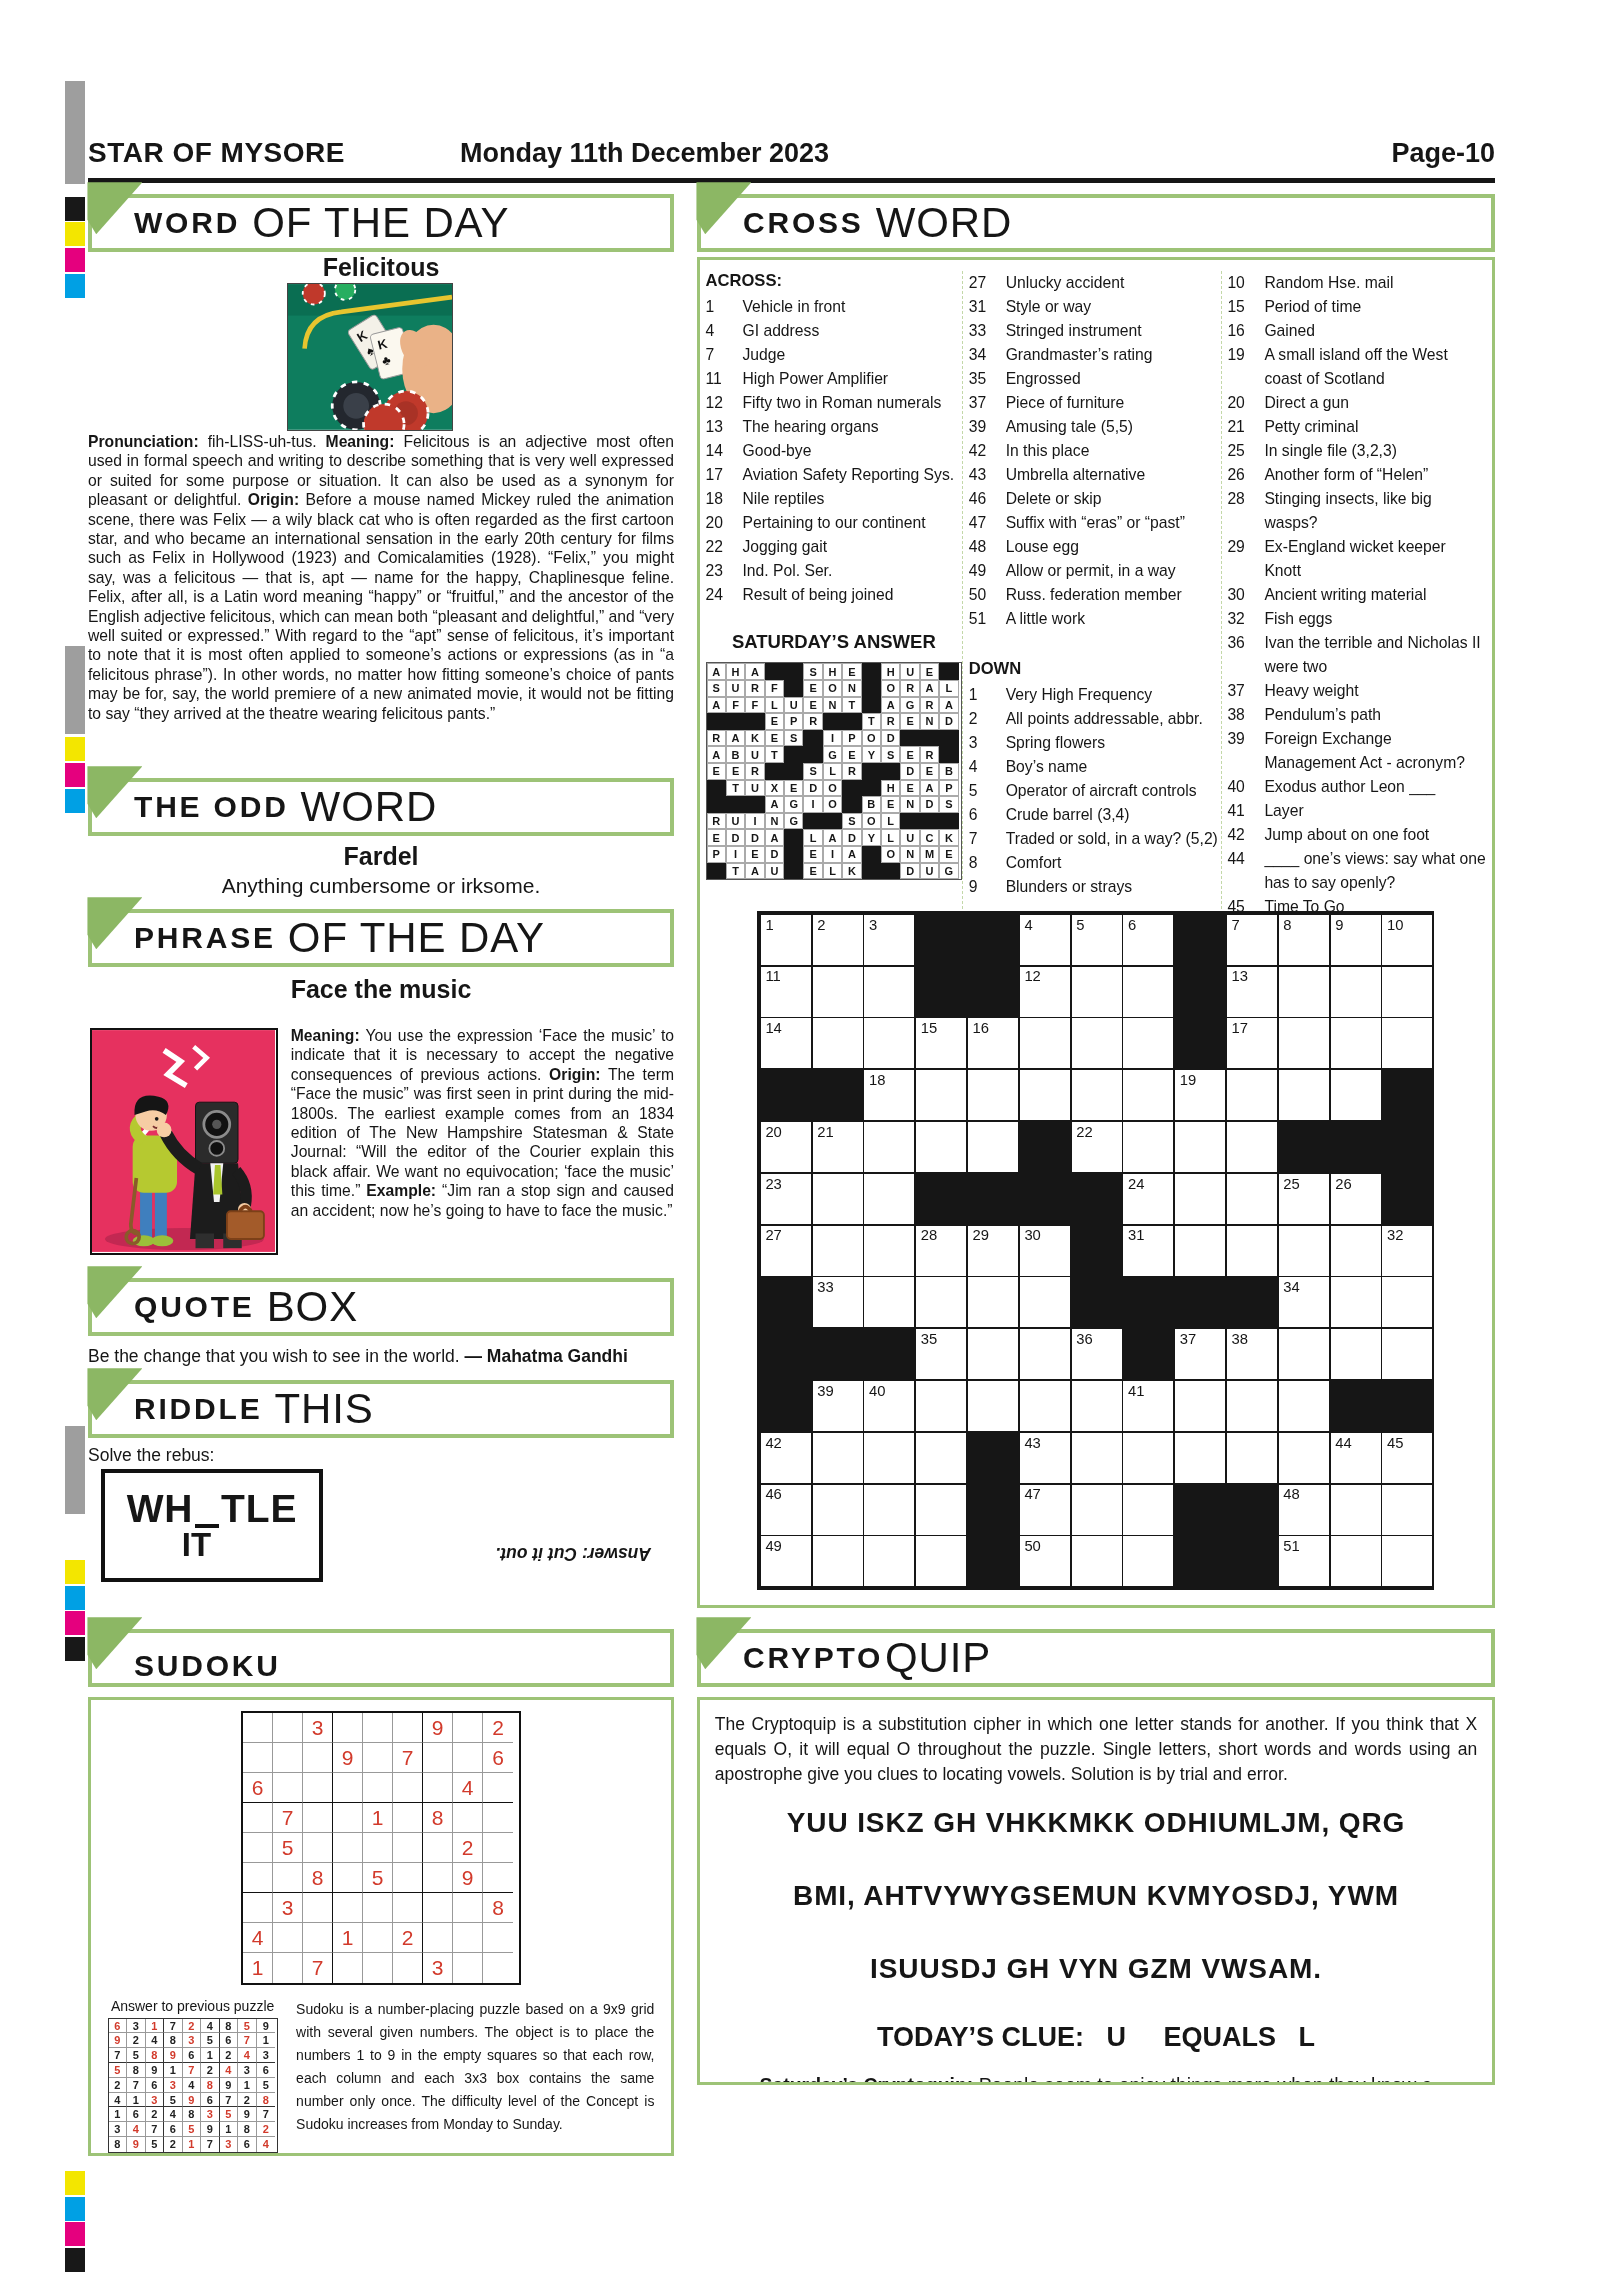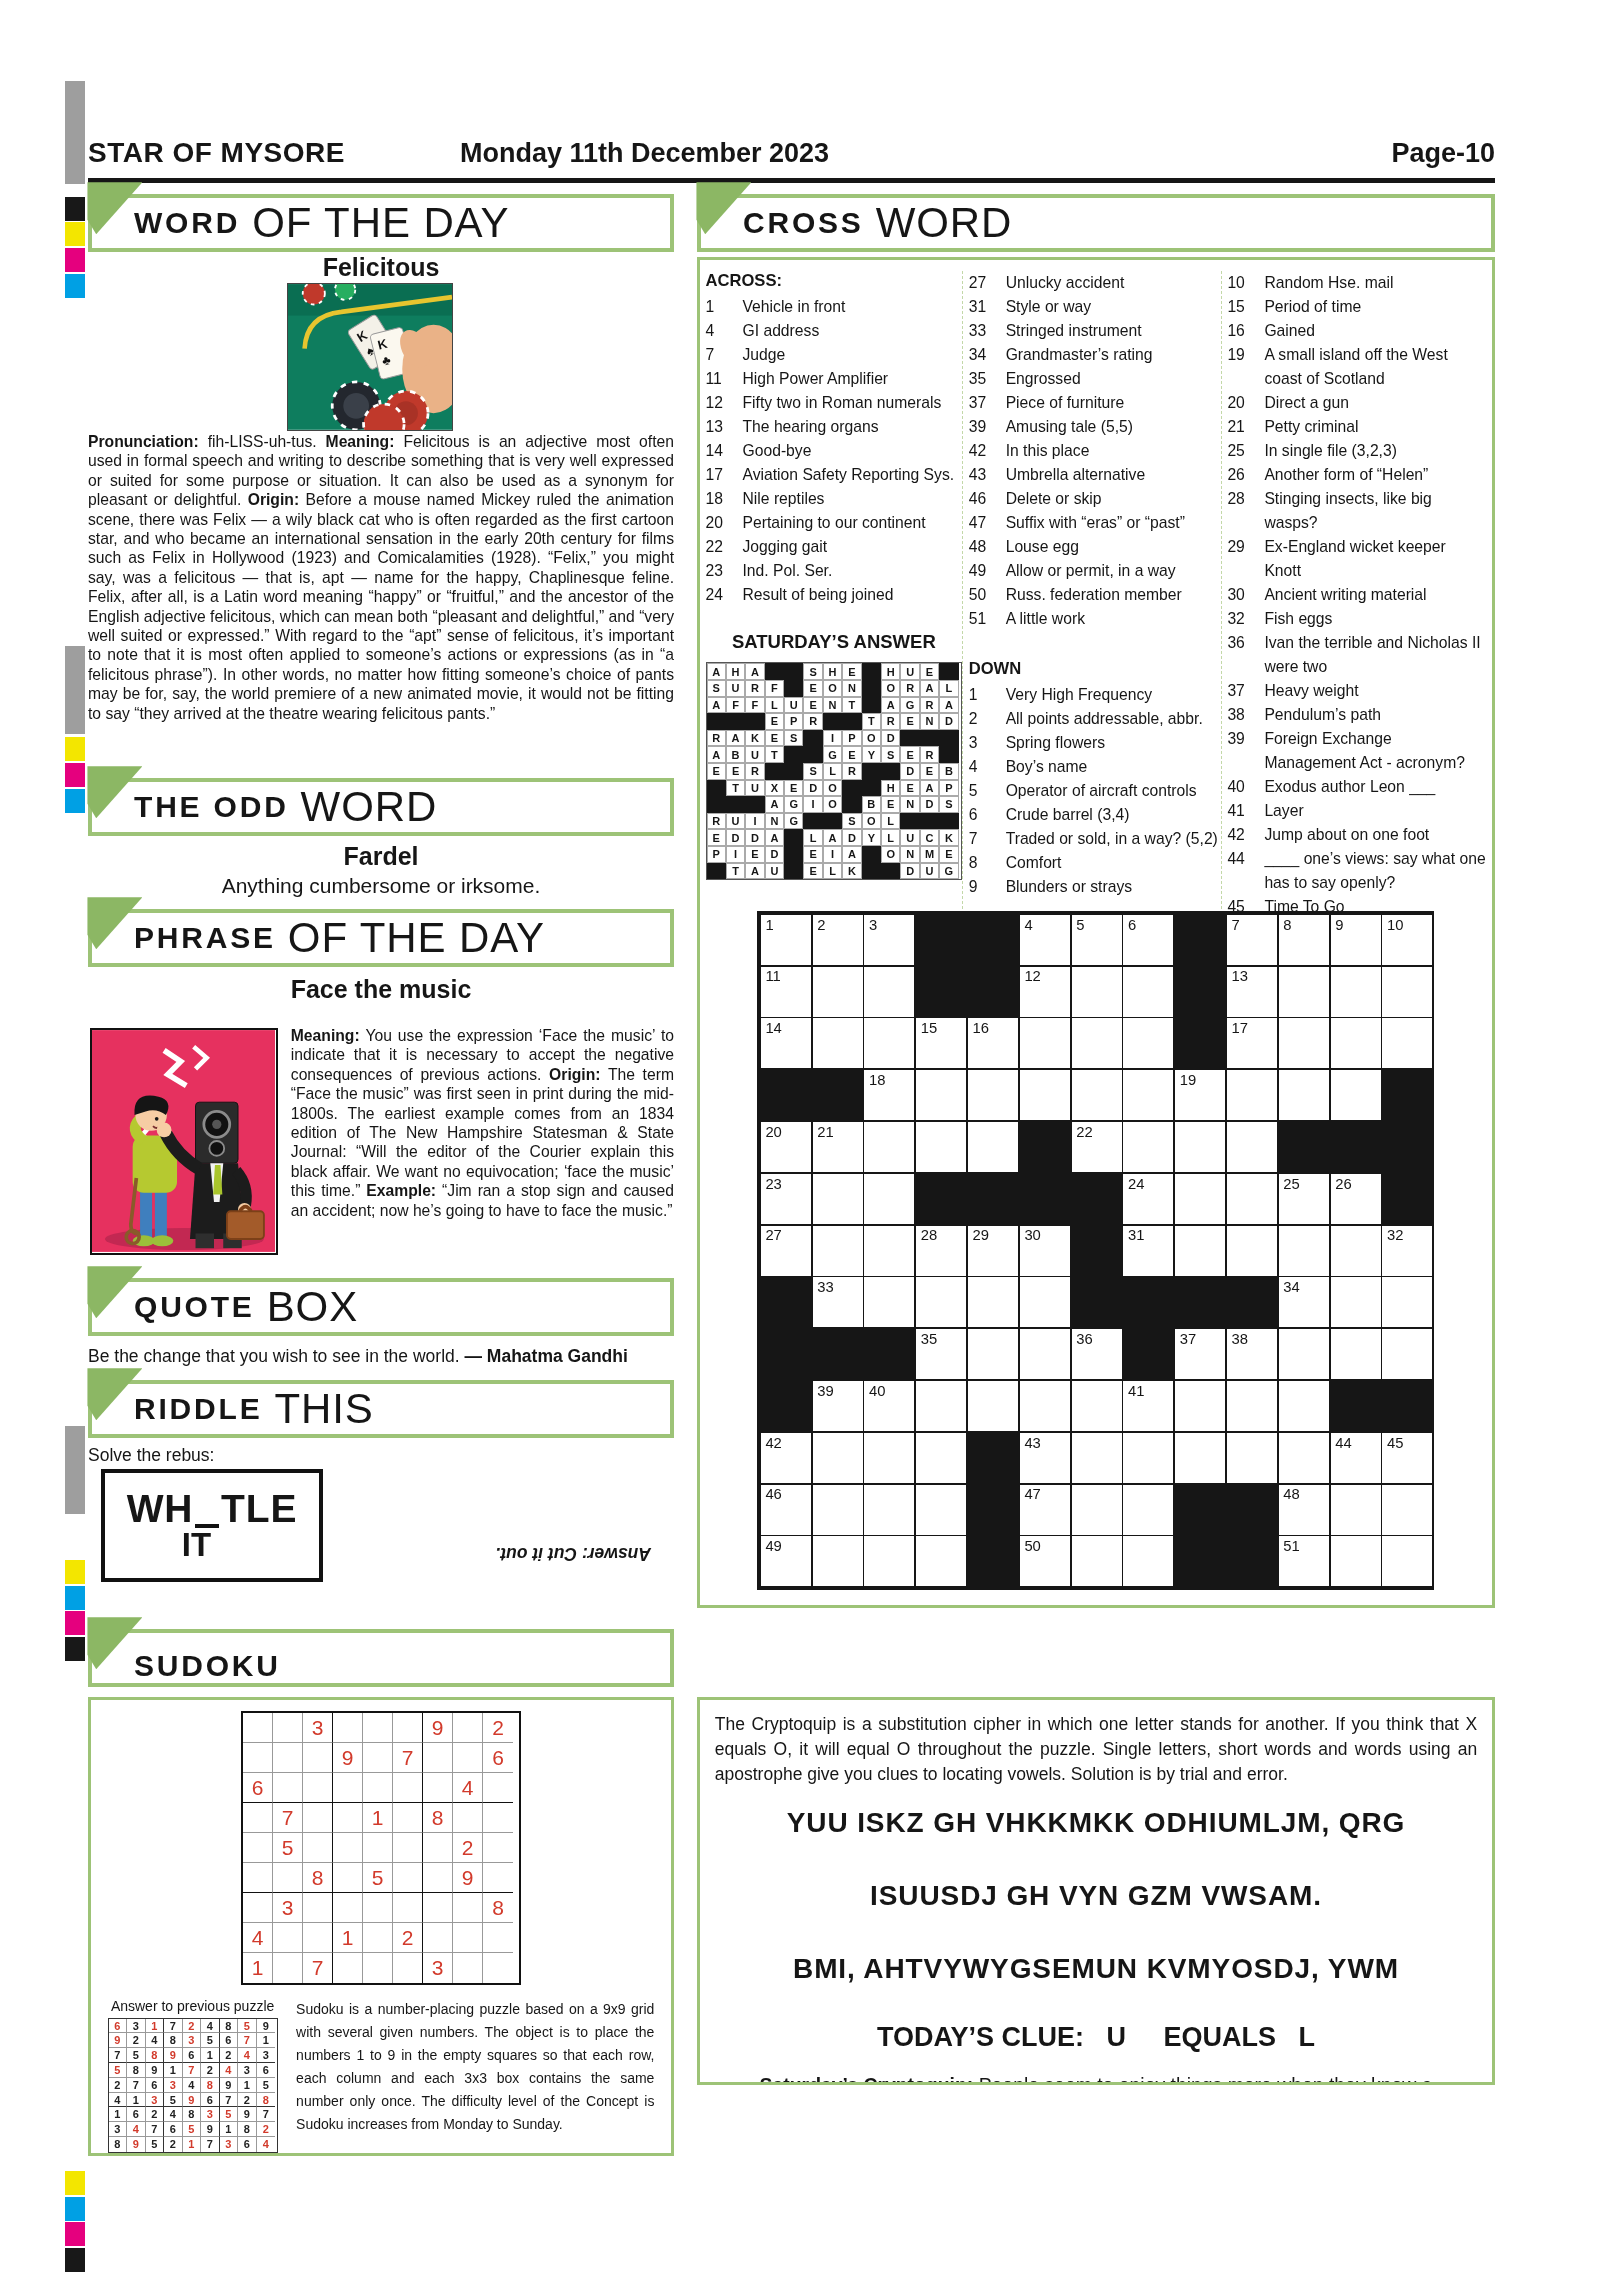--- a/index.html
+++ b/index.html
@@ -1153,25 +1153,30 @@
         <div class="xcell blk"></div>
         <div class="xcell blk"></div>
         <div class="xcell">
           <span class="num">51</span>
         </div>
         <div class="xcell"></div>
         <div class="xcell"></div>
       </div>
   </div>
 
+  <div class="sec-head" style="top:1435px;">
+    <span class="flag"></span>
+    <span class="hb">CRYPTO</span>
+    <span class="hl" style="margin-left:1.8px;">QUIP</span>
+  </div>
   <div class="abs cq-box">
     <div class="cq-intro">The Cryptoquip is a substitution cipher in which one letter stands for another.  If you think that X equals O, it will equal O throughout the puzzle.  Single letters, short words and words using an apostrophe give you clues to locating vowels. Solution is by trial and error.</div>
     <div class="cq-line cq-l1">YUU ISKZ GH VHKKMKK ODHIUMLJM, QRG</div>
+    <div class="cq-line cq-l2">BMI, AHTVYWYGSEMUN KVMYOSDJ, YWM</div>
     <div class="cq-line cq-l3">ISUUSDJ GH VYN GZM VWSAM.</div>
-    <div class="cq-line cq-l2">BMI, AHTVYWYGSEMUN KVMYOSDJ, YWM</div>
     <div class="cq-clue">TODAY’S CLUE:   U     EQUALS   L</div>
     <div class="cq-sat">
       <b>Saturday’s Cryptoquip:</b>
       <span>People seem to enjoy things more when they know a lot of other people have been left out of the pleasure.</span>
     </div>
   </div>
 </div>
 
 
 </body></html>

